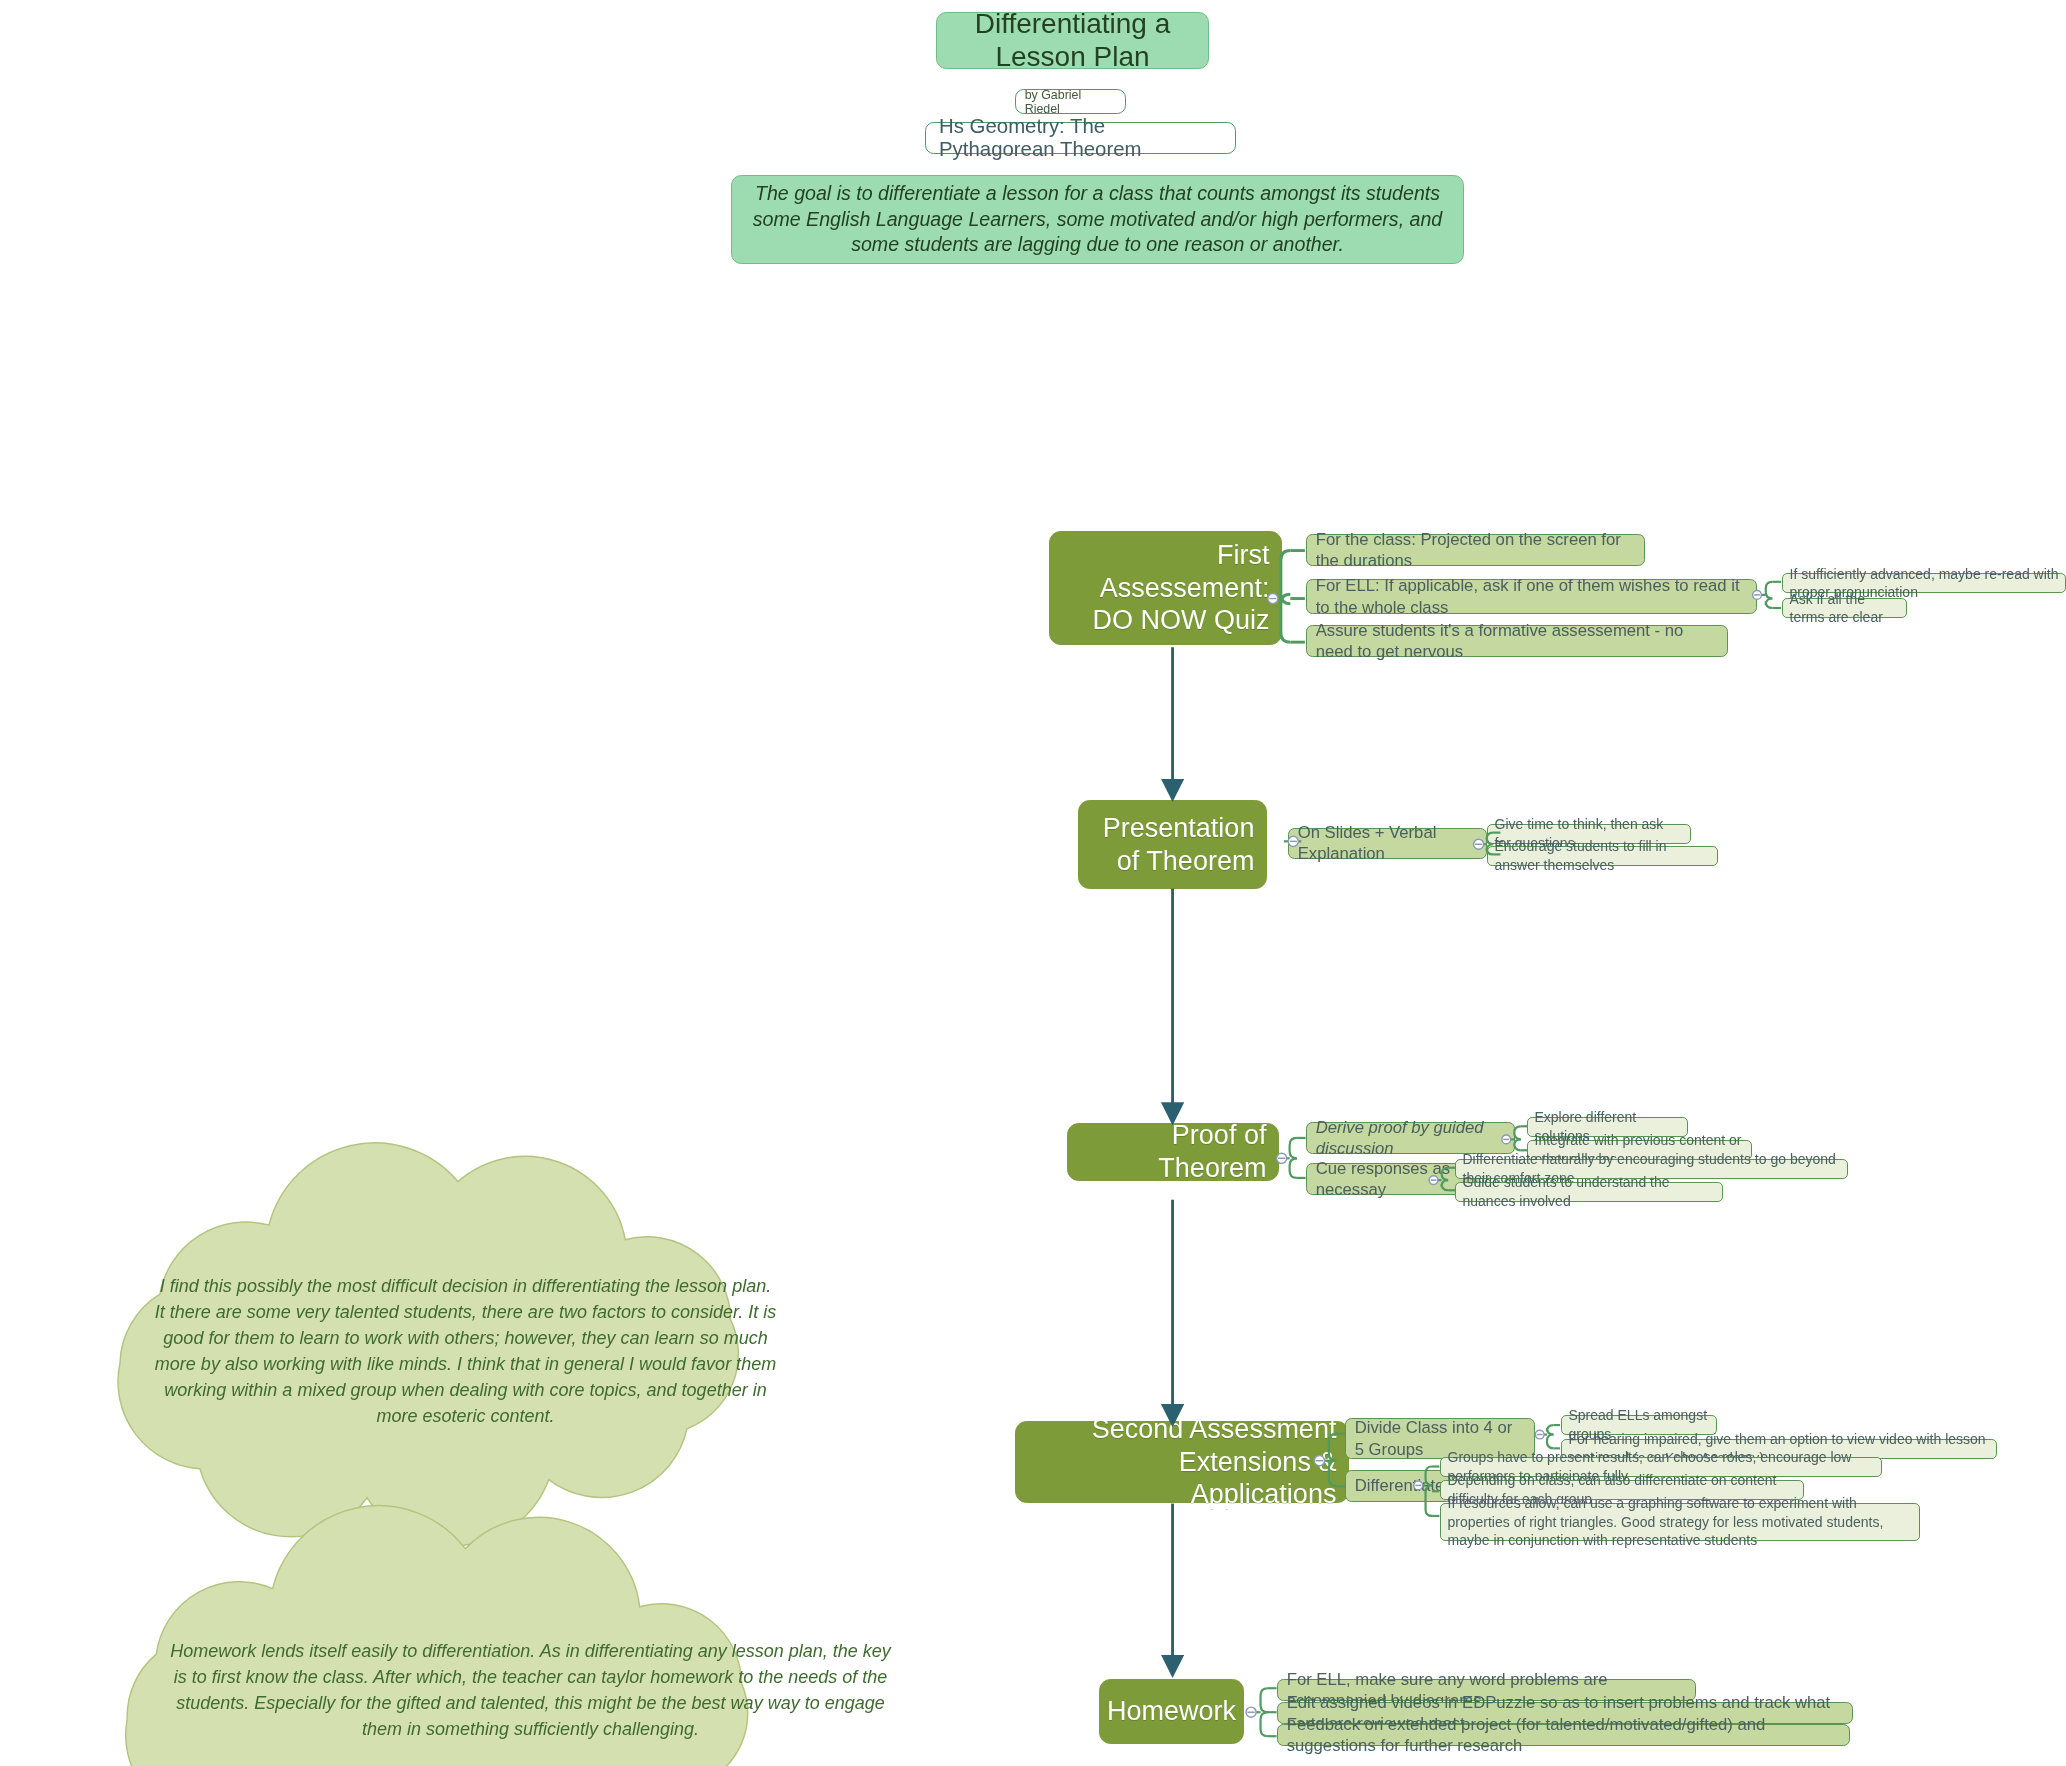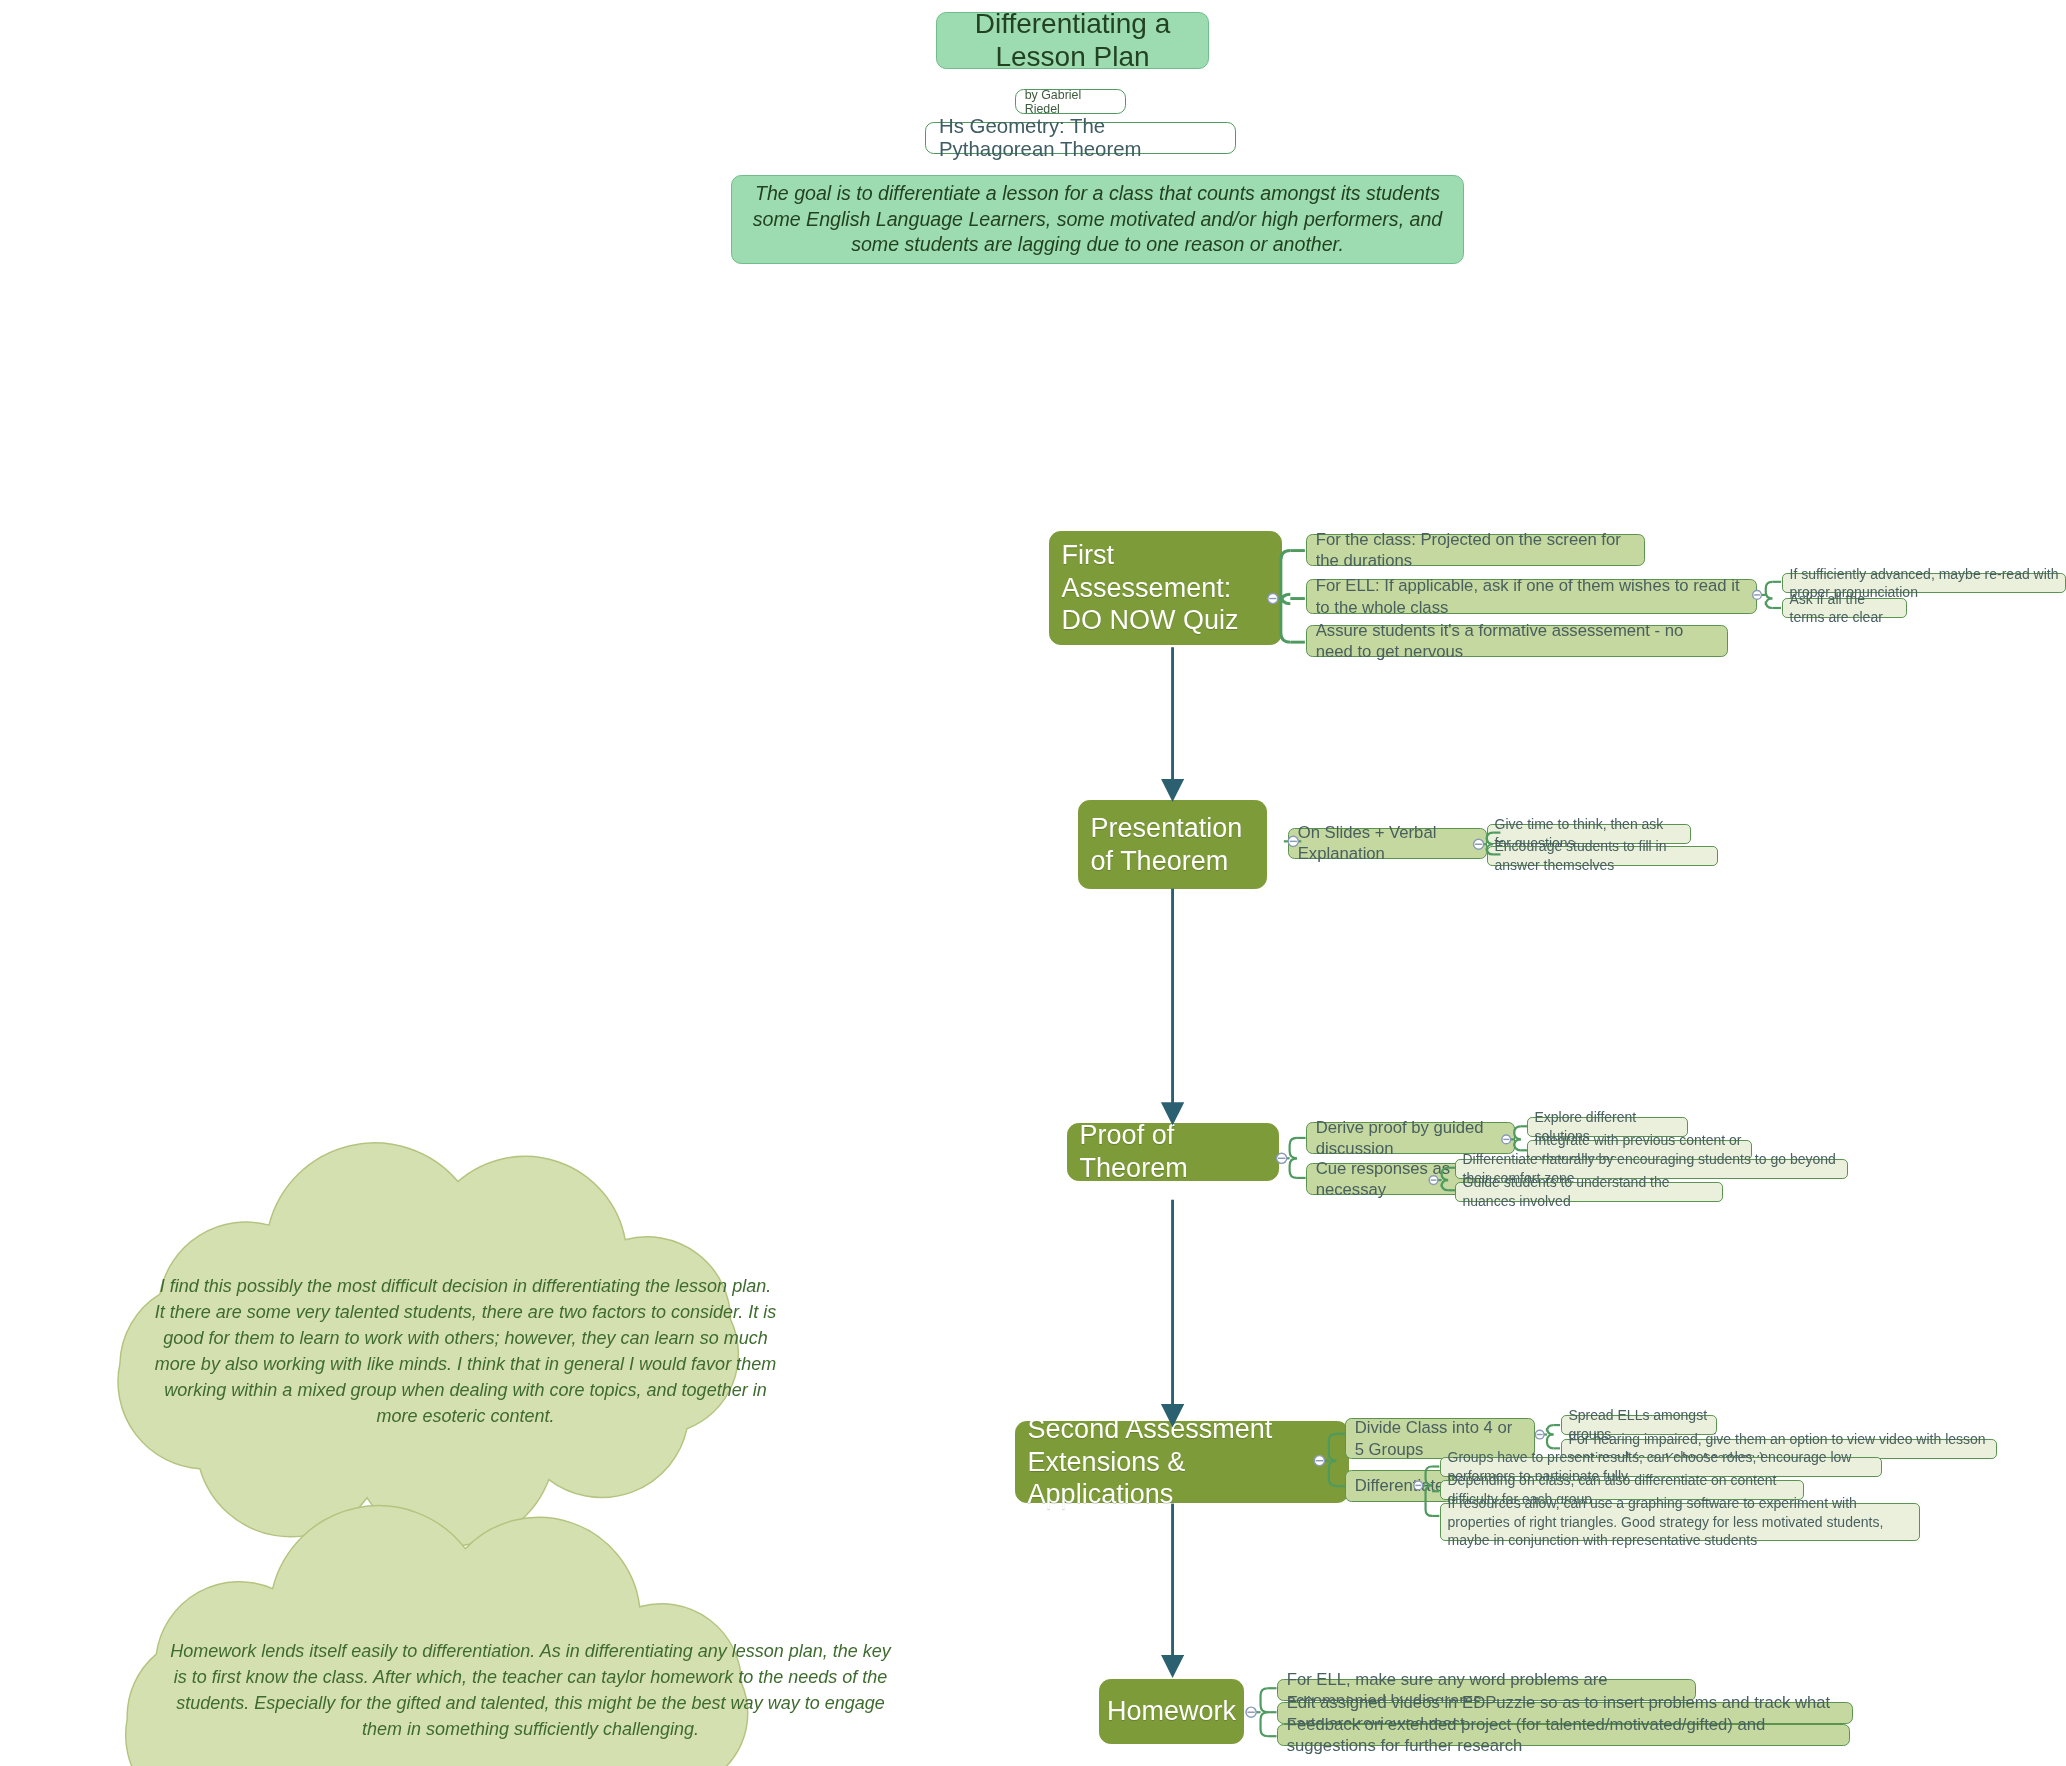--- a/index.html
+++ b/index.html
@@ -80,21 +80,21 @@
   }
 
   
   .node1 {
     background: #7d9b38;
     border: 1.5px solid #7d9b38;
     border-radius: 11.6px;
     color: #ffffff;
     font-size: 27px;
     line-height: 1.22;
-    text-align: left;
+    text-align: right;
     display: flex;
     align-items: center;
     justify-content: center;
     padding: 4.4px 11.6px;
     text-shadow: 0 0.7px 0.7px rgba(0,0,0,0.18);
   }
 
   
   .node2 {
     background: #c5d8a0;
@@ -318,21 +318,21 @@
     <div class="abs node1" style="left:1078px; top:800px; width:189px; height:89px;">Presentation of Theorem</div>
 
     <div class="abs node2" style="left:1288px; top:828px; width:199px; height:30.5px;">On Slides + Verbal Explanation</div>
 
     <div class="abs node3" style="left:1487px; top:824px; width:204px; height:19.6px;">Give time to think, then ask for questions</div>
 
     <div class="abs node3" style="left:1487px; top:846px; width:231px; height:19.6px;">Encourage students to fill in answer themselves</div>
 
     <div class="abs node1" style="left:1067px; top:1123px; width:212px; height:58px;">Proof of Theorem</div>
 
-    <div class="abs node2" style="left:1306px; top:1122px; width:209px; height:32px;">Derive proof by guided discussion</div>
+    <div class="abs node2" style="left:1306px; top:1122px; width:209px; height:32px;font-style:italic;">Derive proof by guided discussion</div>
 
     <div class="abs node3" style="left:1527px; top:1117px; width:161px; height:19.6px;">Explore different solutions</div>
 
     <div class="abs node3" style="left:1527px; top:1140px; width:225px; height:19.6px;">Integrate with previous content or other classes</div>
 
     <div class="abs node2" style="left:1306px; top:1163px; width:174px; height:32px;">Cue responses as necessay</div>
 
     <div class="abs node3" style="left:1455px; top:1159px; width:393px; height:19.6px;">Differentiate naturally by encouraging students to go beyond their comfort zone</div>
 
     <div class="abs node3" style="left:1455px; top:1182px; width:268px; height:19.6px;">Guide students to understand the nuances involved</div>

